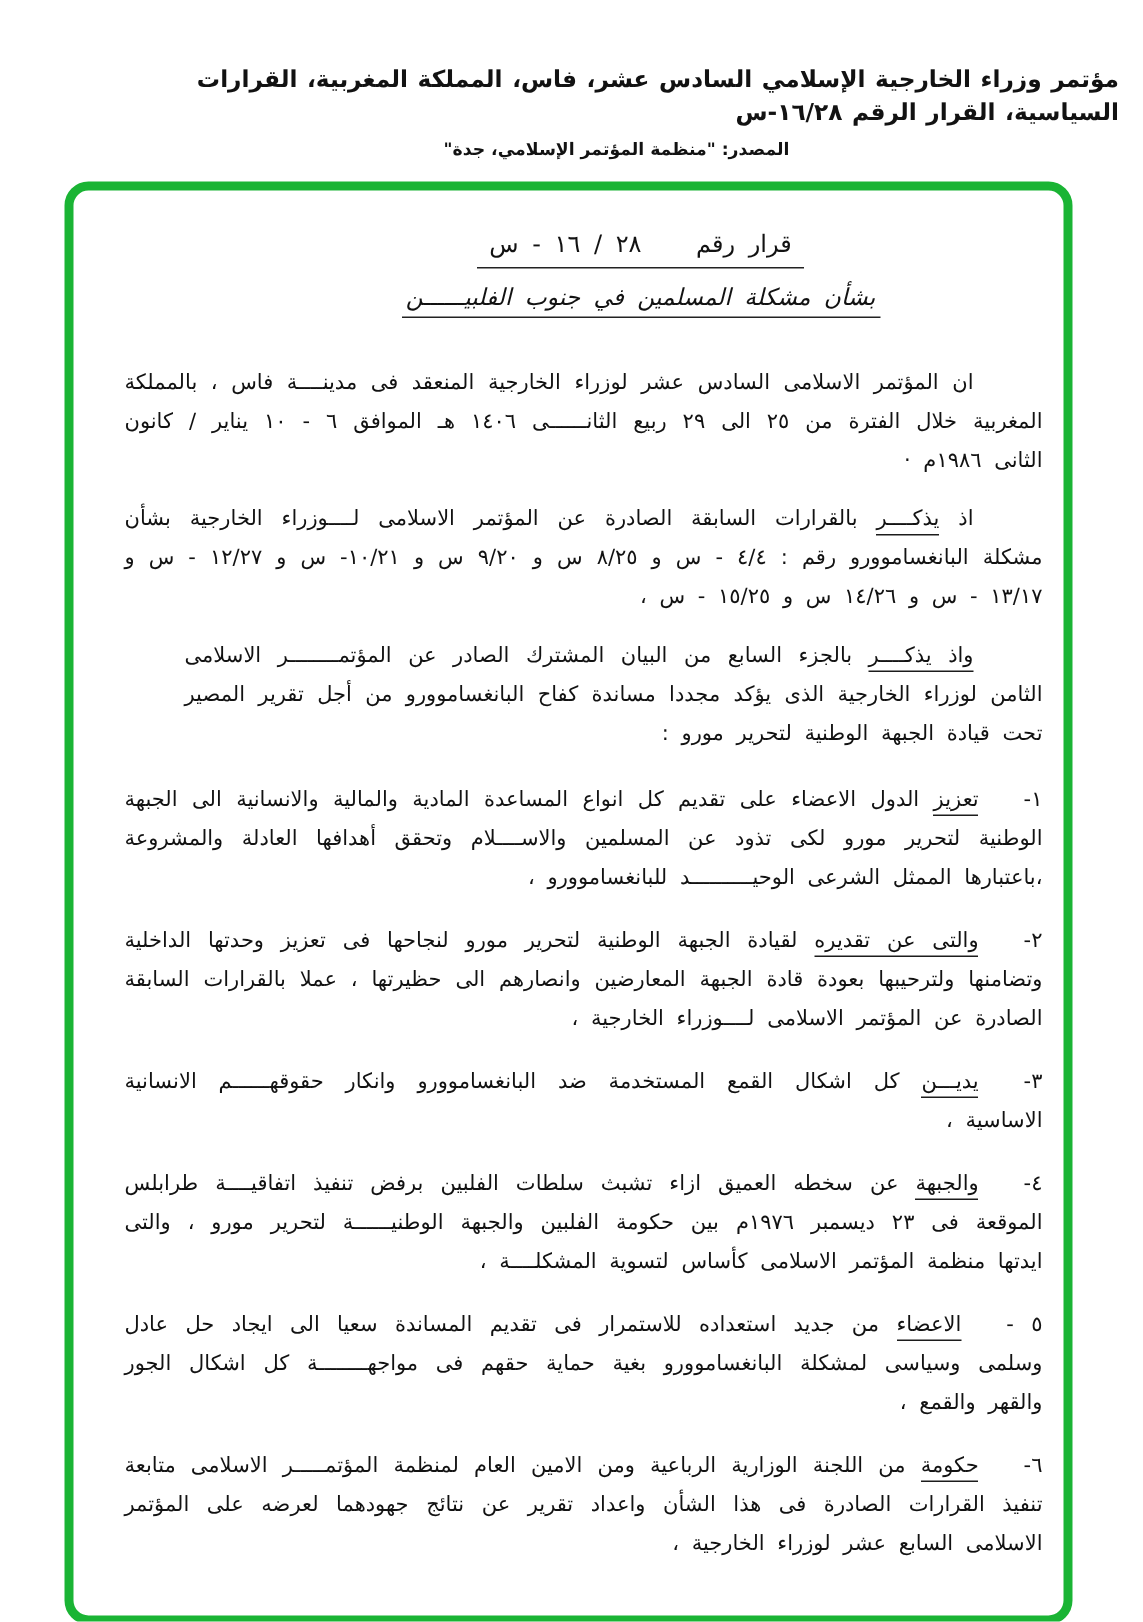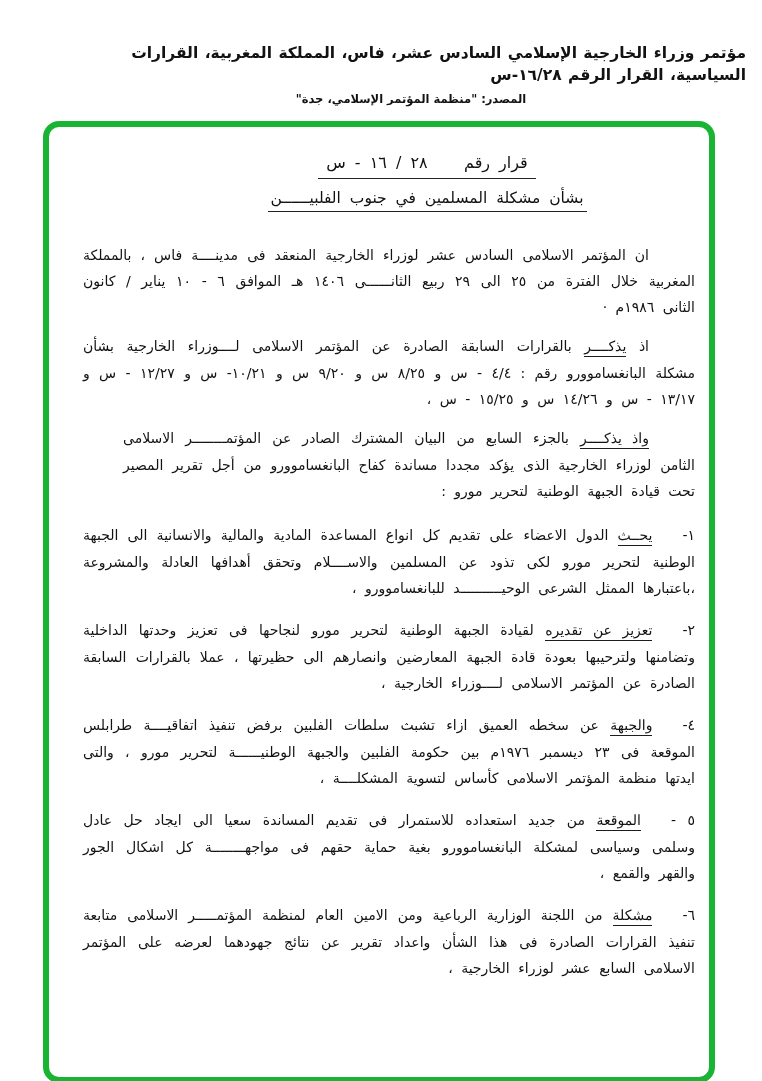--- a/index.html
+++ b/index.html
@@ -23,32 +23,32 @@
     border:6px solid #1ab434;border-radius:16px;
     padding:26px 14px 0 30px;direction:rtl;
   }
   .titles{width:480px;margin:0 28px 30px auto;text-align:center;}
   .title-main{
     display:inline-block;white-space:pre;font-size:16px;
     border-bottom:1.5px solid #222;padding:0 8px 6px;word-spacing:4px;
   }
   .title-sub{
     display:inline-block;font-size:15.5px;margin-top:10px;
-    border-bottom:1.5px solid #222;padding:0 3px 4px;word-spacing:4px;
+    border-bottom:1.5px solid #222;padding:0 3px 4px;word-spacing:4px;font-style:italic;
   }
   .body-text{padding-left:4px;}
   .para{
     font-size:14px;line-height:26px;margin:0 0 13px;
     text-align:justify;word-spacing:4px;
   }
   .para.indent{text-indent:46px;}
   .para.lead-gap{margin-bottom:18px;margin-left:40px;}
   .item{margin-bottom:16px;}
   .num{margin-left:30px;}
-  .u{border-bottom:1.5px solid #1c1c1c;padding-bottom:2px;font-family:Liberation Serif, serif;}
+  .u{border-bottom:1.5px solid #1c1c1c;padding-bottom:2px;}
 </style>
 </head>
 <body>
 
 <div class="doc-header">
   <div class="header-line">مؤتمر وزراء الخارجية الإسلامي السادس عشر، فاس، المملكة المغربية، القرارات السياسية، القرار الرقم ١٦/٢٨-س</div>
   <div class="source-line">المصدر:  "منظمة المؤتمر الإسلامي، جدة"</div>
 </div>
 
 <div class="frame" style="border-color: rgb(26, 180, 52);">
@@ -58,19 +58,20 @@
     </div>
     <div>
       <span class="title-sub">بشأن مشكلة المسلمين في جنوب الفلبيــــــن</span>
     </div>
   </div>
   <div class="body-text">
 
   <p class="para indent"><span>ان المؤتمر الاسلامى السادس عشر لوزراء الخارجية المنعقد فى مدينــــة فاس ، بالمملكة المغربية خلال الفترة من ٢٥ الى ٢٩ ربيع الثانــــــى ١٤٠٦ هـ الموافق ٦ - ١٠ يناير / كانون الثانى ١٩٨٦م ·</span><span></span></p>
       <p class="para indent"><span>اذ </span><span class="u">يذكــــر</span><span> بالقرارات السابقة الصادرة عن المؤتمر الاسلامى لــــوزراء الخارجية بشأن مشكلة البانغساموورو رقم : ٤/٤ - س و ٨/٢٥ س و ٩/٢٠ س و ١٠/٢١- س و ١٢/٢٧ - س و ١٣/١٧ - س و ١٤/٢٦ س و ١٥/٢٥ - س ،</span></p>
       <p class="para indent lead-gap"><span></span><span class="u">واذ يذكــــر</span><span> بالجزء السابع من البيان المشترك الصادر عن المؤتمــــــــر الاسلامى الثامن لوزراء الخارجية الذى يؤكد مجددا مساندة كفاح البانغساموورو من أجل تقرير المصير تحت قيادة الجبهة الوطنية لتحرير مورو :</span></p>
-      <p class="para item"><span class="num">١-</span><span class="u">يحــث</span><span> الدول الاعضاء على تقديم كل انواع المساعدة المادية والمالية والانسانية الى الجبهة الوطنية لتحرير مورو لكى تذود عن المسلمين والاســــلام وتحقق أهدافها العادلة والمشروعة ،باعتبارها الممثل الشرعى الوحيــــــــــد للبانغساموورو ،</span></p>
-      <p class="para item"><span class="num">٢-</span><span class="u">تعزيز عن تقديره</span><span> لقيادة الجبهة الوطنية لتحرير مورو لنجاحها فى تعزيز وحدتها الداخلية وتضامنها ولترحيبها بعودة قادة الجبهة المعارضين وانصارهم الى حظيرتها ، عملا بالقرارات السابقة الصادرة عن المؤتمر الاسلامى لــــوزراء الخارجية ،</span></p>
+      <p class="para item"><span class="num">١-</span><span class="u">تعزيز</span><span> الدول الاعضاء على تقديم كل انواع المساعدة المادية والمالية والانسانية الى الجبهة الوطنية لتحرير مورو لكى تذود عن المسلمين والاســــلام وتحقق أهدافها العادلة والمشروعة ،باعتبارها الممثل الشرعى الوحيــــــــــد للبانغساموورو ،</span></p>
+      <p class="para item"><span class="num">٢-</span><span class="u">والتى عن تقديره</span><span> لقيادة الجبهة الوطنية لتحرير مورو لنجاحها فى تعزيز وحدتها الداخلية وتضامنها ولترحيبها بعودة قادة الجبهة المعارضين وانصارهم الى حظيرتها ، عملا بالقرارات السابقة الصادرة عن المؤتمر الاسلامى لــــوزراء الخارجية ،</span></p>
+      <p class="para item"><span class="num">٣-</span><span class="u">يديـــن</span><span> كل اشكال القمع المستخدمة ضد البانغساموورو وانكار حقوقهــــــم الانسانية الاساسية ،</span></p>
       <p class="para item"><span class="num">٤-</span><span class="u">والجبهة</span><span> عن سخطه العميق ازاء تشبث سلطات الفلبين برفض تنفيذ اتفاقيــــة طرابلس الموقعة فى ٢٣ ديسمبر ١٩٧٦م بين حكومة الفلبين والجبهة الوطنيــــــة لتحرير مورو ، والتى ايدتها منظمة المؤتمر الاسلامى كأساس لتسوية المشكلــــة ،</span></p>
-      <p class="para item"><span class="num">٥ -</span><span class="u">الموقعة</span><span> من جديد استعداده للاستمرار فى تقديم المساندة سعيا الى ايجاد حل عادل وسلمى وسياسى لمشكلة البانغساموورو بغية حماية حقهم فى مواجهــــــــة كل اشكال الجور والقهر والقمع ،</span></p>
-      <p class="para item"><span class="num">٦-</span><span class="u">مشكلة</span><span> من اللجنة الوزارية الرباعية ومن الامين العام لمنظمة المؤتمـــــر الاسلامى متابعة تنفيذ القرارات الصادرة فى هذا الشأن واعداد تقرير عن نتائج جهودهما لعرضه على المؤتمر الاسلامى السابع عشر لوزراء الخارجية ،</span></p>
+      <p class="para item"><span class="num">٥ -</span><span class="u">الاعضاء</span><span> من جديد استعداده للاستمرار فى تقديم المساندة سعيا الى ايجاد حل عادل وسلمى وسياسى لمشكلة البانغساموورو بغية حماية حقهم فى مواجهــــــــة كل اشكال الجور والقهر والقمع ،</span></p>
+      <p class="para item"><span class="num">٦-</span><span class="u">حكومة</span><span> من اللجنة الوزارية الرباعية ومن الامين العام لمنظمة المؤتمـــــر الاسلامى متابعة تنفيذ القرارات الصادرة فى هذا الشأن واعداد تقرير عن نتائج جهودهما لعرضه على المؤتمر الاسلامى السابع عشر لوزراء الخارجية ،</span></p>
     </div>
 </div>
 
 </body></html>

